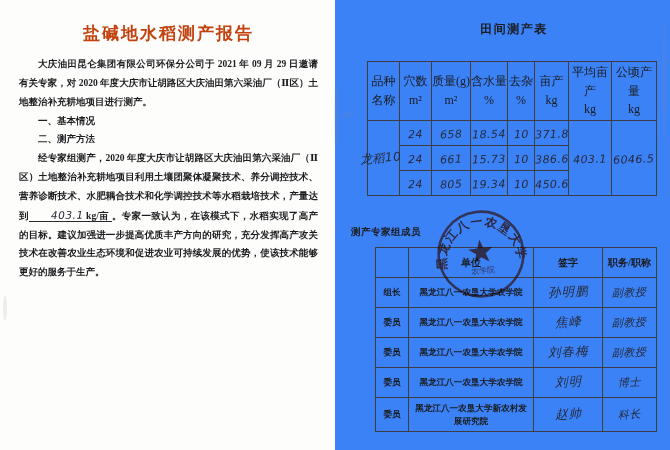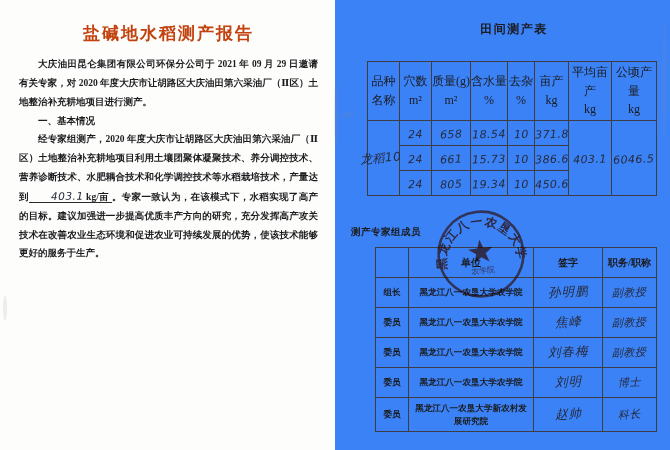--- a/index.html
+++ b/index.html
@@ -55,20 +55,21 @@
 
   <div class="page page-left">
     <h1 class="report-title">盐碱地水稻测产报告</h1>
 
     <p class="para">大庆油田昆仑集团有限公司环保分公司于 2021 年 09 月 29 日邀请有关专家，对 2020 年度大庆市让胡路区大庆油田第六采油厂（Ⅱ区）土地整治补充耕地项目进行测产。</p>
 
     <p class="para">一、基本情况</p>
 
 
 
+    <p class="para">二、测产方法</p>
 
 
 
 
     <p class="para"><span>经专家组测产，2020 年度大庆市让胡路区大庆油田第六采油厂（Ⅱ区）土地整治补充耕地项目利用土壤团聚体凝聚技术、养分调控技术、营养诊断技术、水肥耦合技术和化学调控技术等水稻栽培技术，产量达到</span><span class="fill"><span class="hand inline-yield">403.1</span> <span>kg/亩</span></span><span>。专家一致认为，在该模式下，水稻实现了高产的目标。建议加强进一步提高优质丰产方向的研究，充分发挥高产攻关技术在改善农业生态环境和促进农业可持续发展的优势，使该技术能够更好的服务于生产。</span></p>
   </div>
 
   <div class="page page-right">
     <h2 class="table-title">田间测产表</h2>
 

